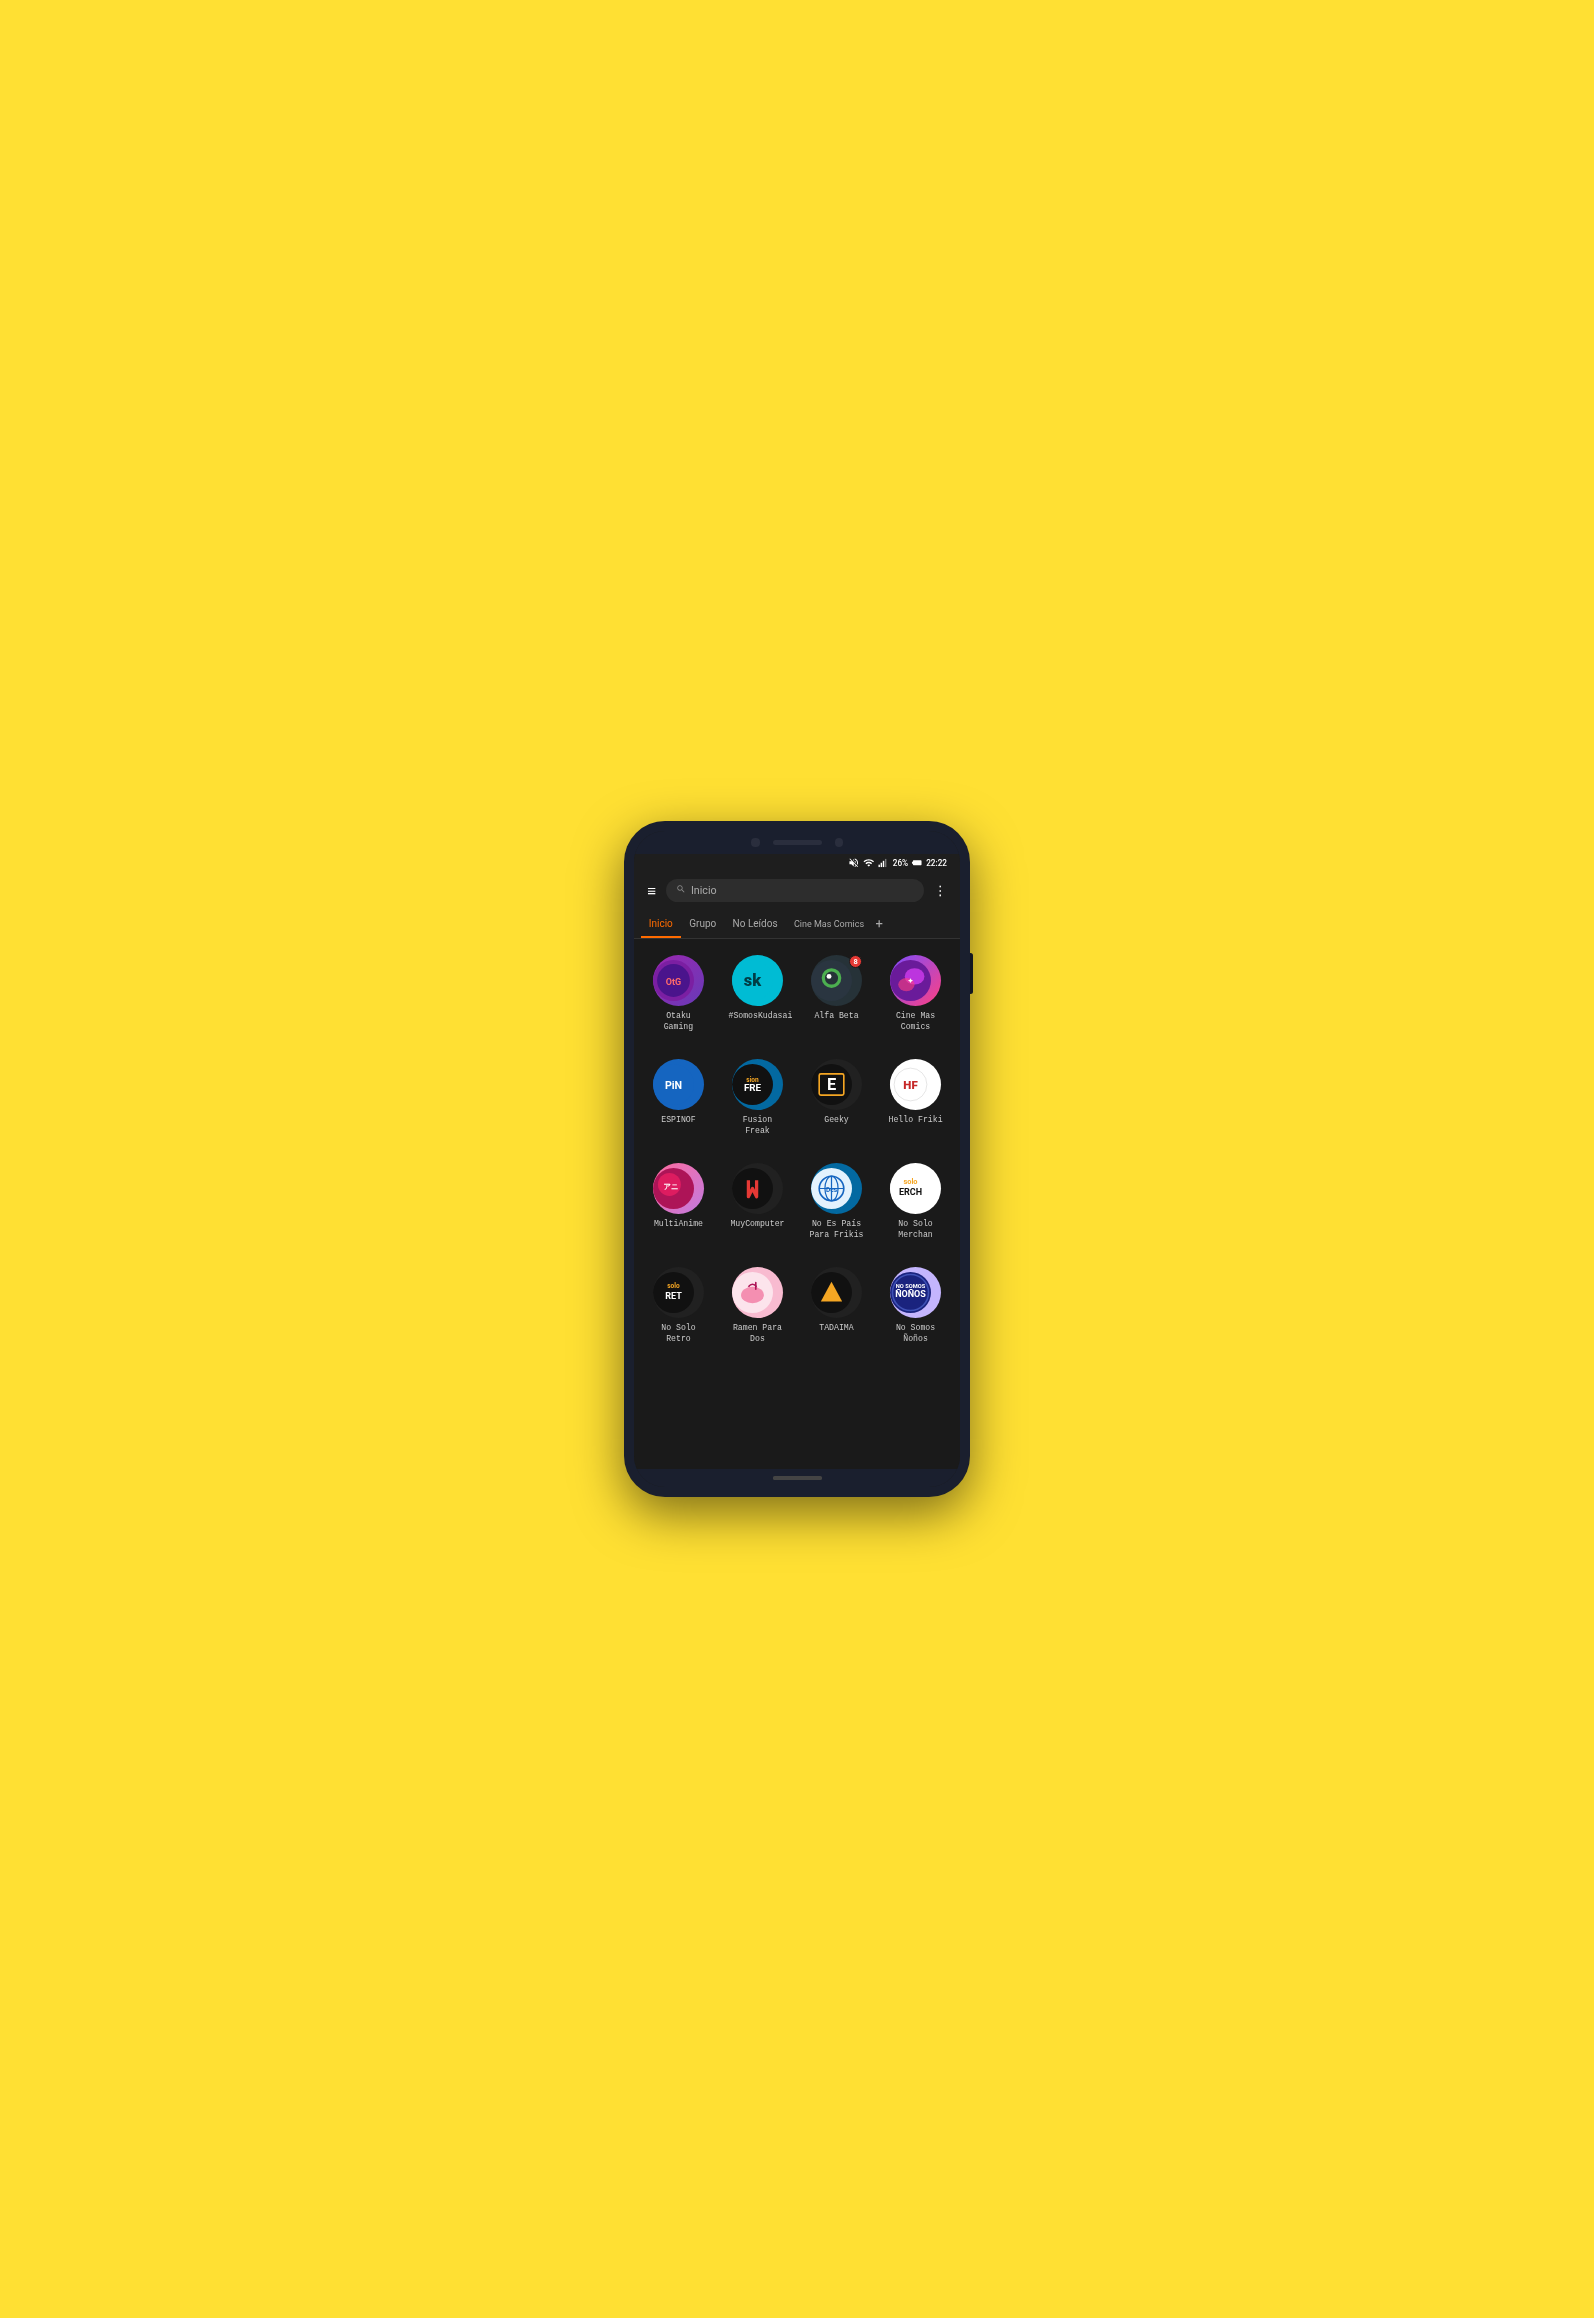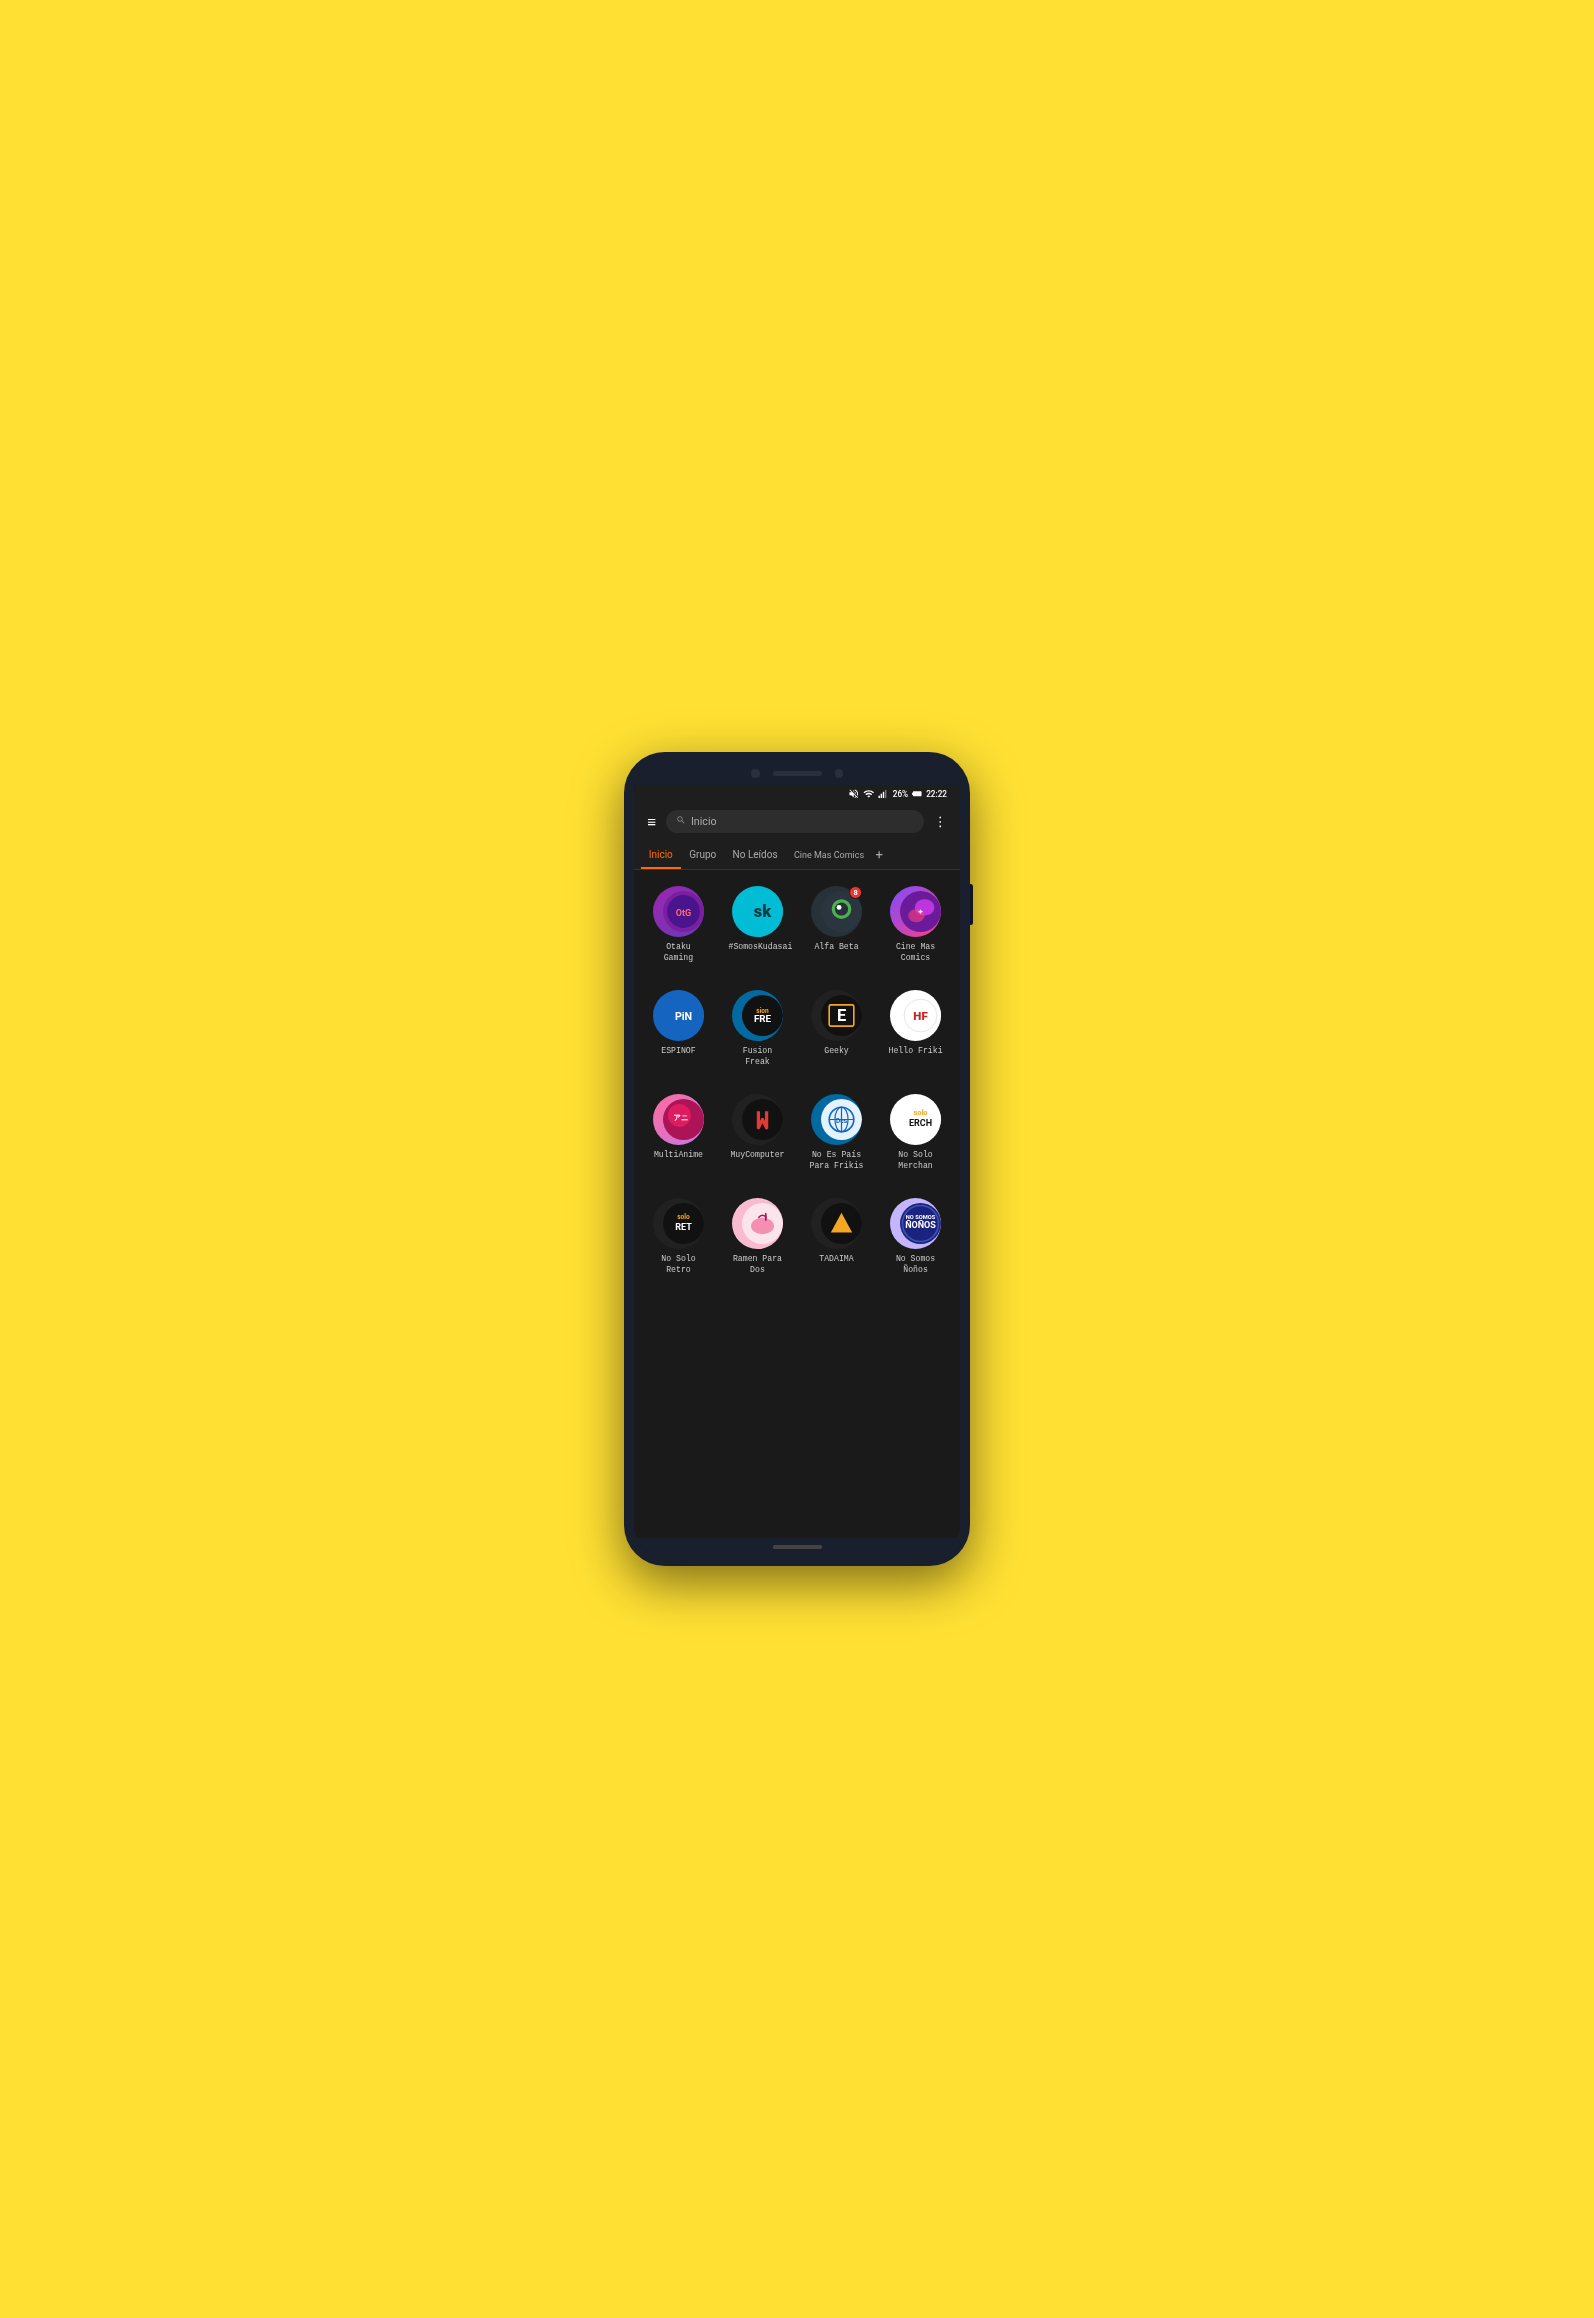--- a/index.html
+++ b/index.html
@@ -6,21 +6,21 @@
     body {
       background: #FFE033;
       display: flex;
       justify-content: center;
       align-items: center;
       min-height: 100vh;
       font-family: 'Roboto', Arial, sans-serif;
     }
     .phone-outer {
       width: 346px;
-      height: 814px;
+      height: 676px;
       background: #1a1f2e;
       border-radius: 41px;
       padding: 10px;
       box-shadow: 0 16.5px 49px rgba(0,0,0,0.5);
       position: relative;
     }
     .phone-inner {
       width: 100%;
       height: 100%;
       background: #1e1e1e;
@@ -143,21 +143,21 @@
       width: 51px;
       height: 51px;
     }
     .avatar {
       width: 51px;
       height: 51px;
       border-radius: 50%;
       overflow: hidden;
       display: flex;
       align-items: center;
-      justify-content: flex-end;
+      justify-content: flex-start;
       font-weight: bold;
       font-size: 10.7px;
     }
     .badge {
       position: absolute;
       top: 0;
       right: 0;
       background: #e53935;
       color: #fff;
       font-size: 7.4px;

